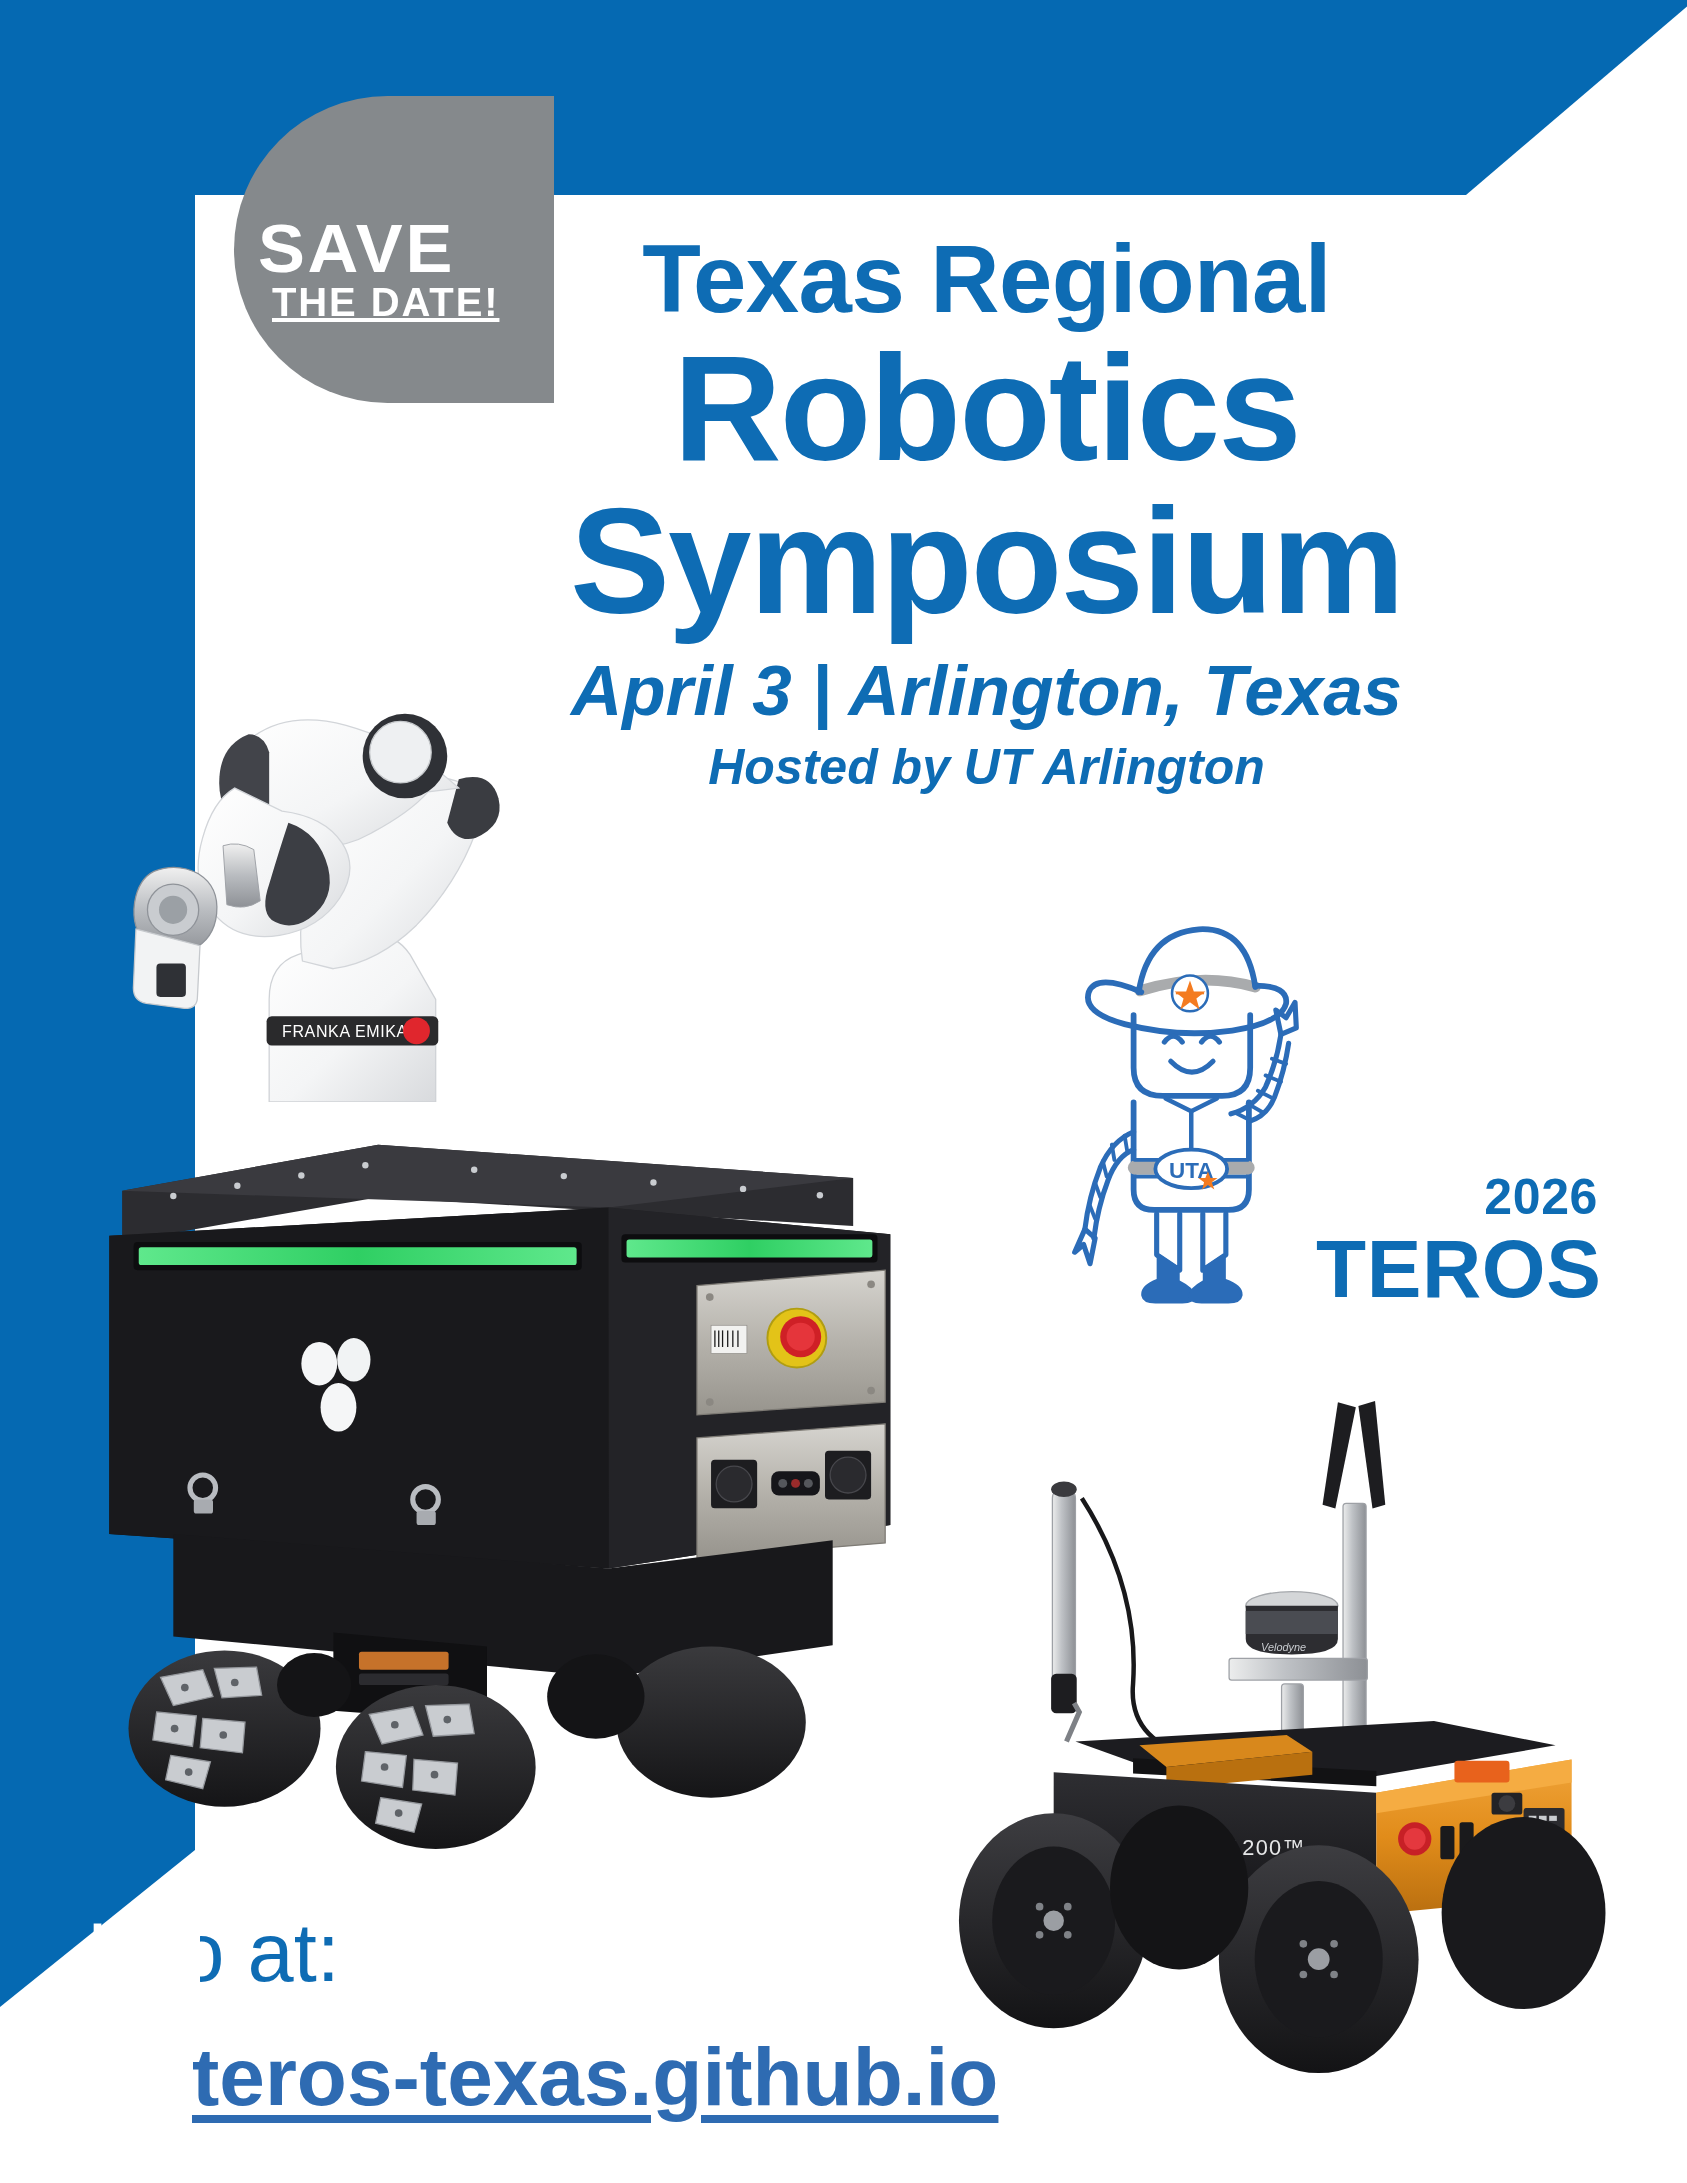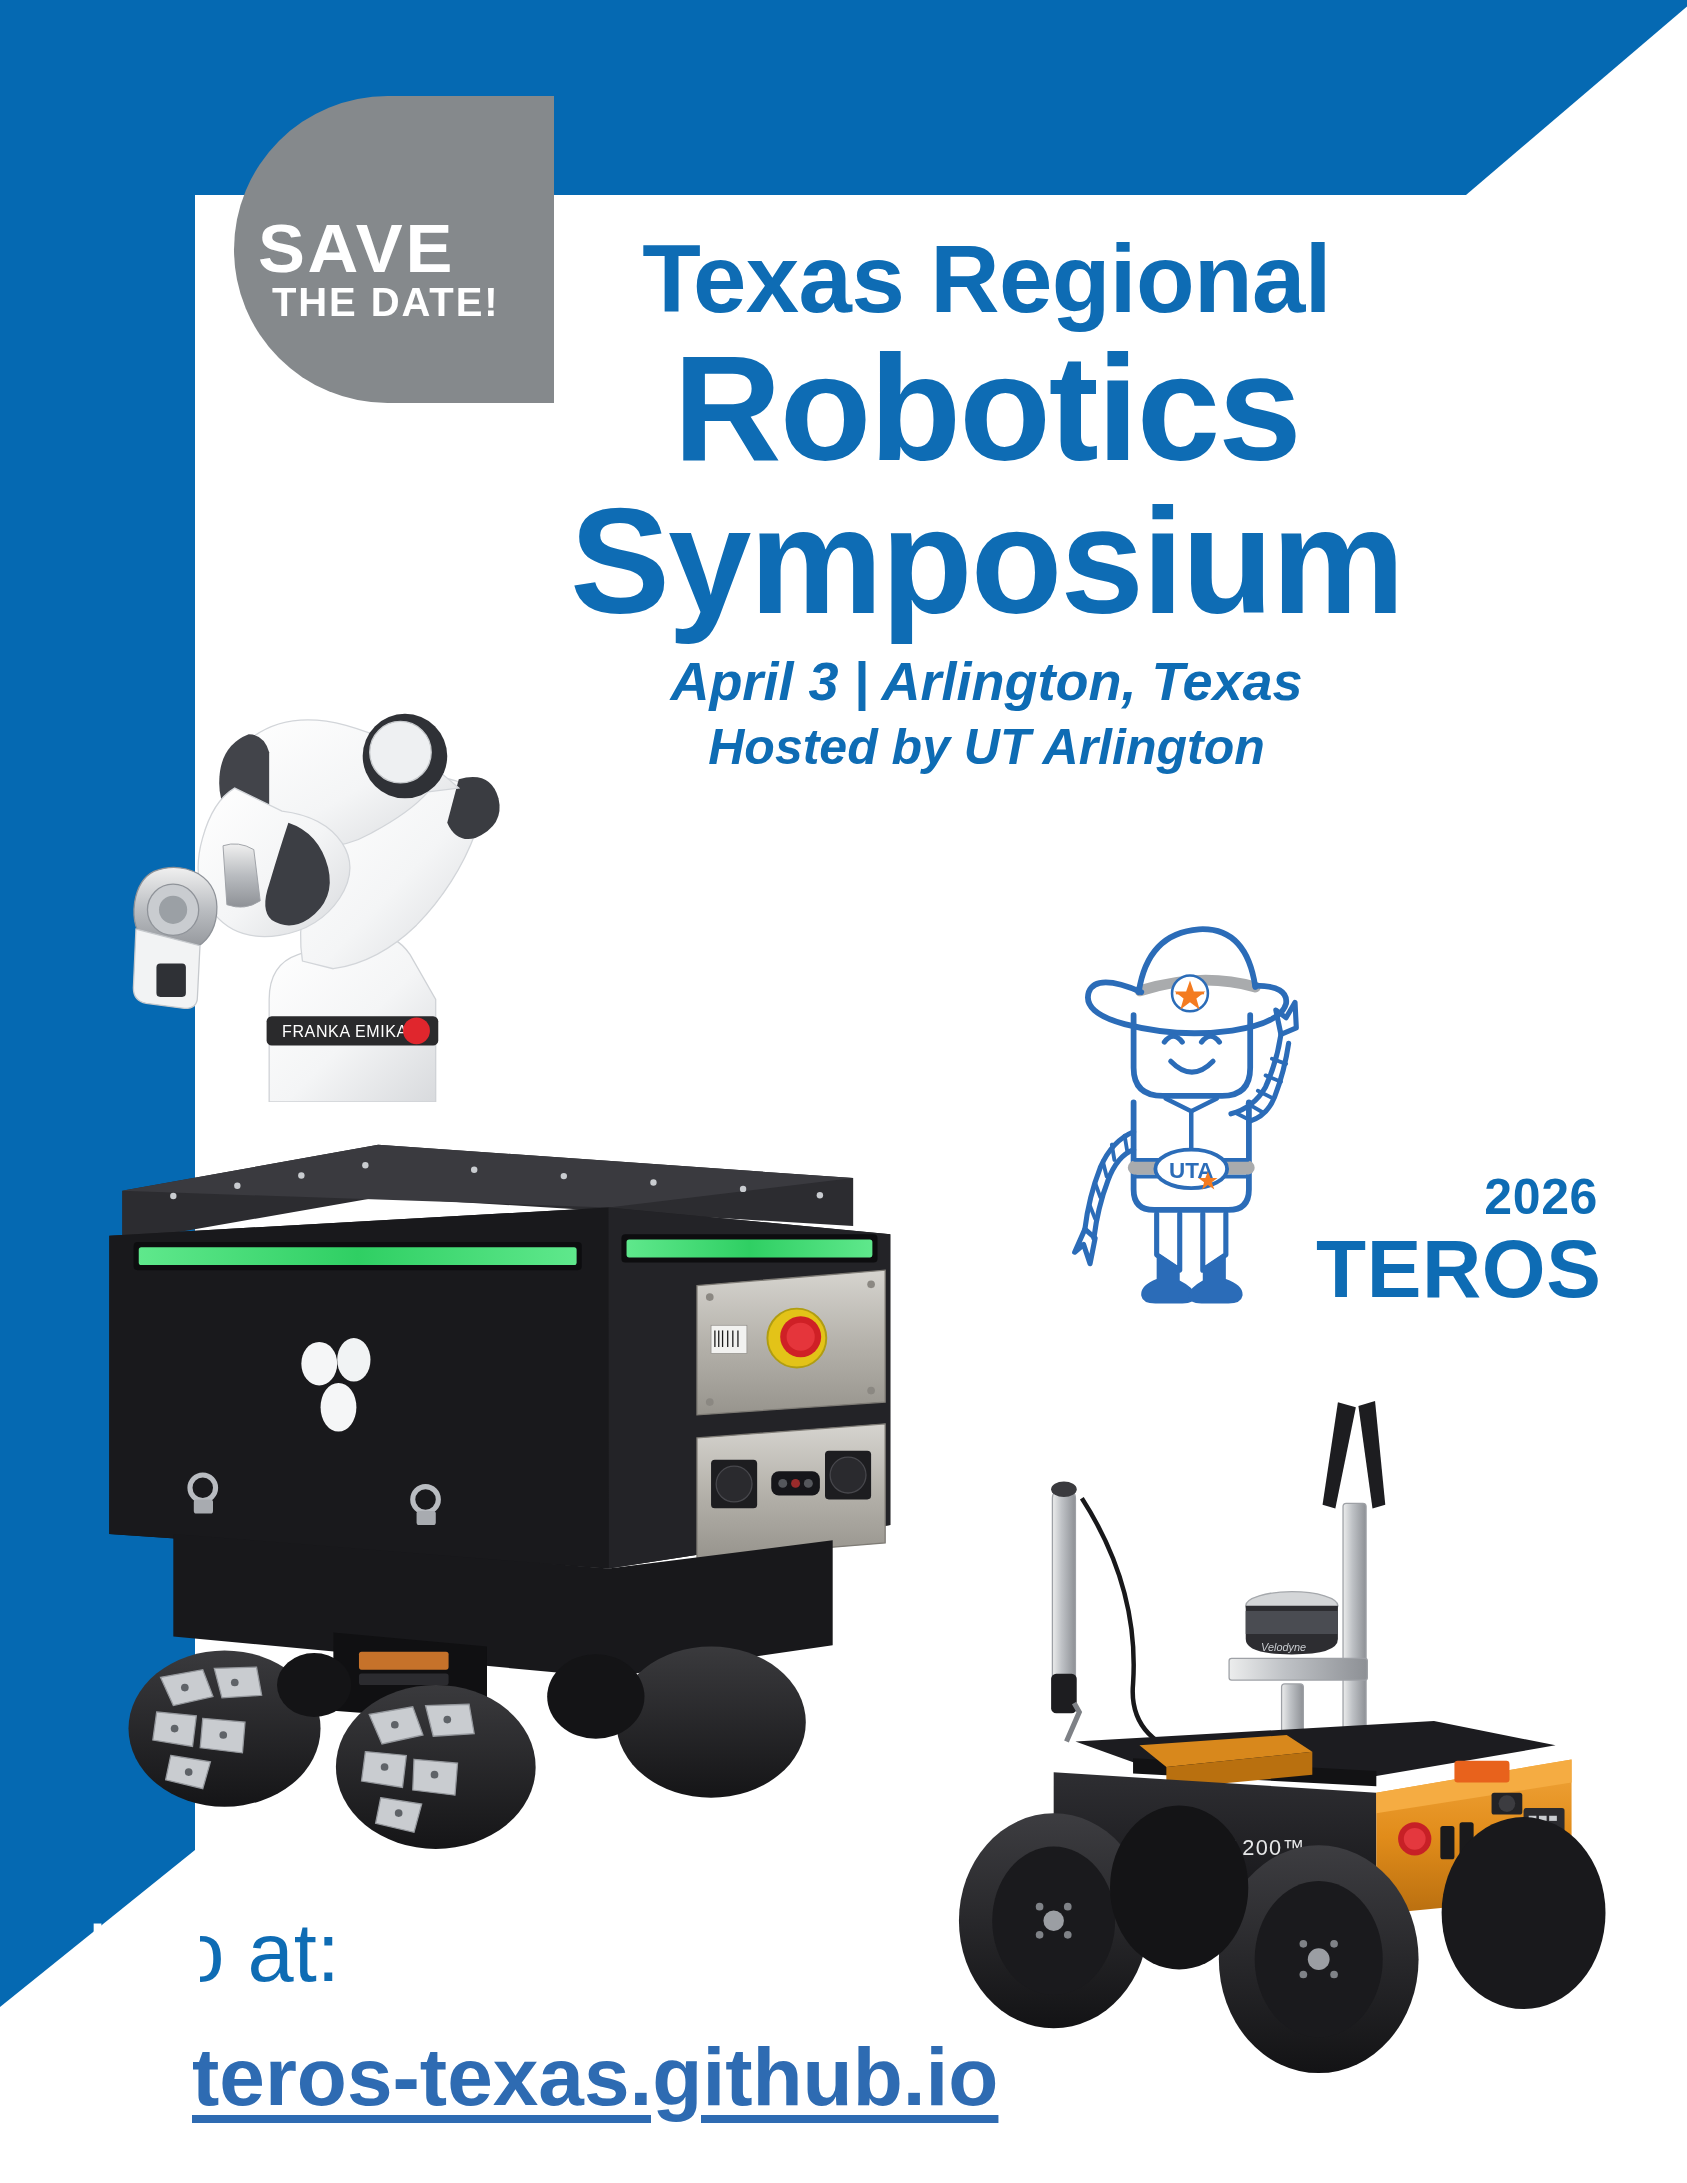--- a/index.html
+++ b/index.html
@@ -52,20 +52,21 @@
     transform-origin:left center;
   }
   .badge-date{
     position:absolute;left:38px;top:186px;
     width:269px;
     color:#ffffff;
     font-weight:bold;
     font-size:40px;
     letter-spacing:1.9px;
     line-height:1;
+    text-decoration:underline;
   }
 
   
   .headline{
     position:absolute;left:551px;top:229px;
     width:871px;
     text-align:center;
     color:#0e6cb4;
   }
   .h-regional{
@@ -86,21 +87,21 @@
   .h-symposium{
     font-weight:bold;
     font-size:150px;
     line-height:1.02;
     letter-spacing:-1.9px;
     white-space:nowrap;
   }
   .h-date{
     font-weight:bold;
     font-style:italic;
-    font-size:54px;
+    font-size:71px;
     line-height:1.15;
     margin-top:11.5px;
     white-space:nowrap;
   }
   .h-host{
     font-weight:bold;
     font-style:italic;
     font-size:50px;
     line-height:1.2;
     margin-top:5.1px;

